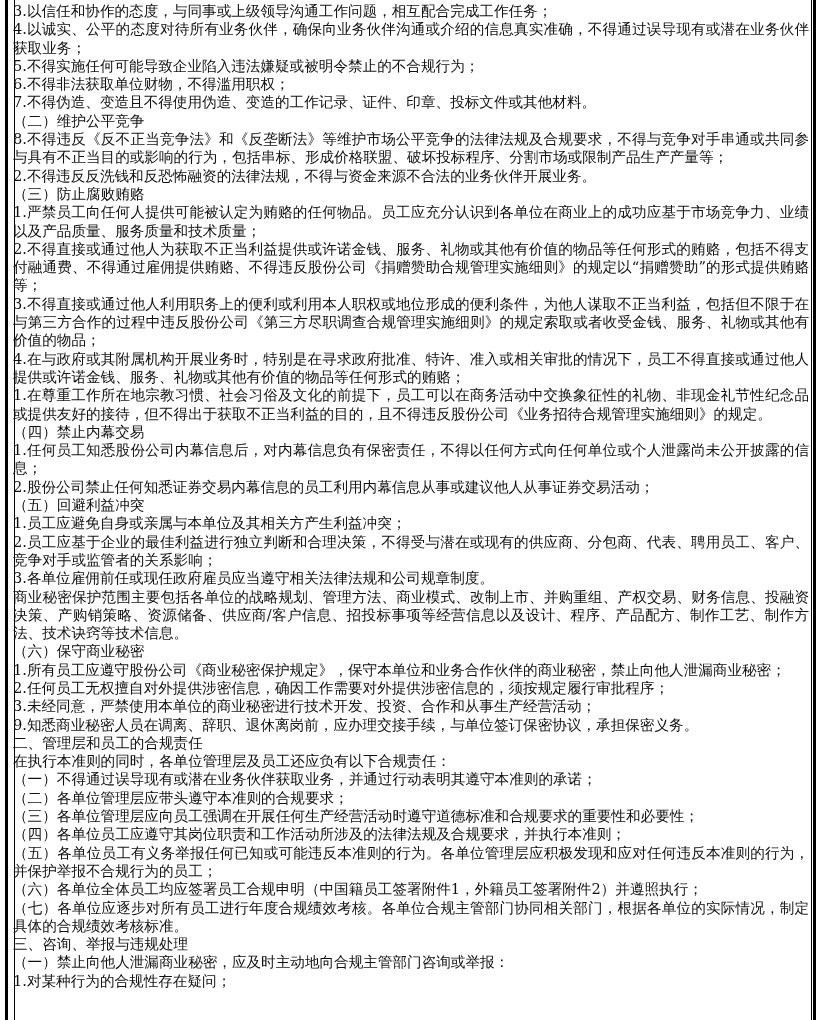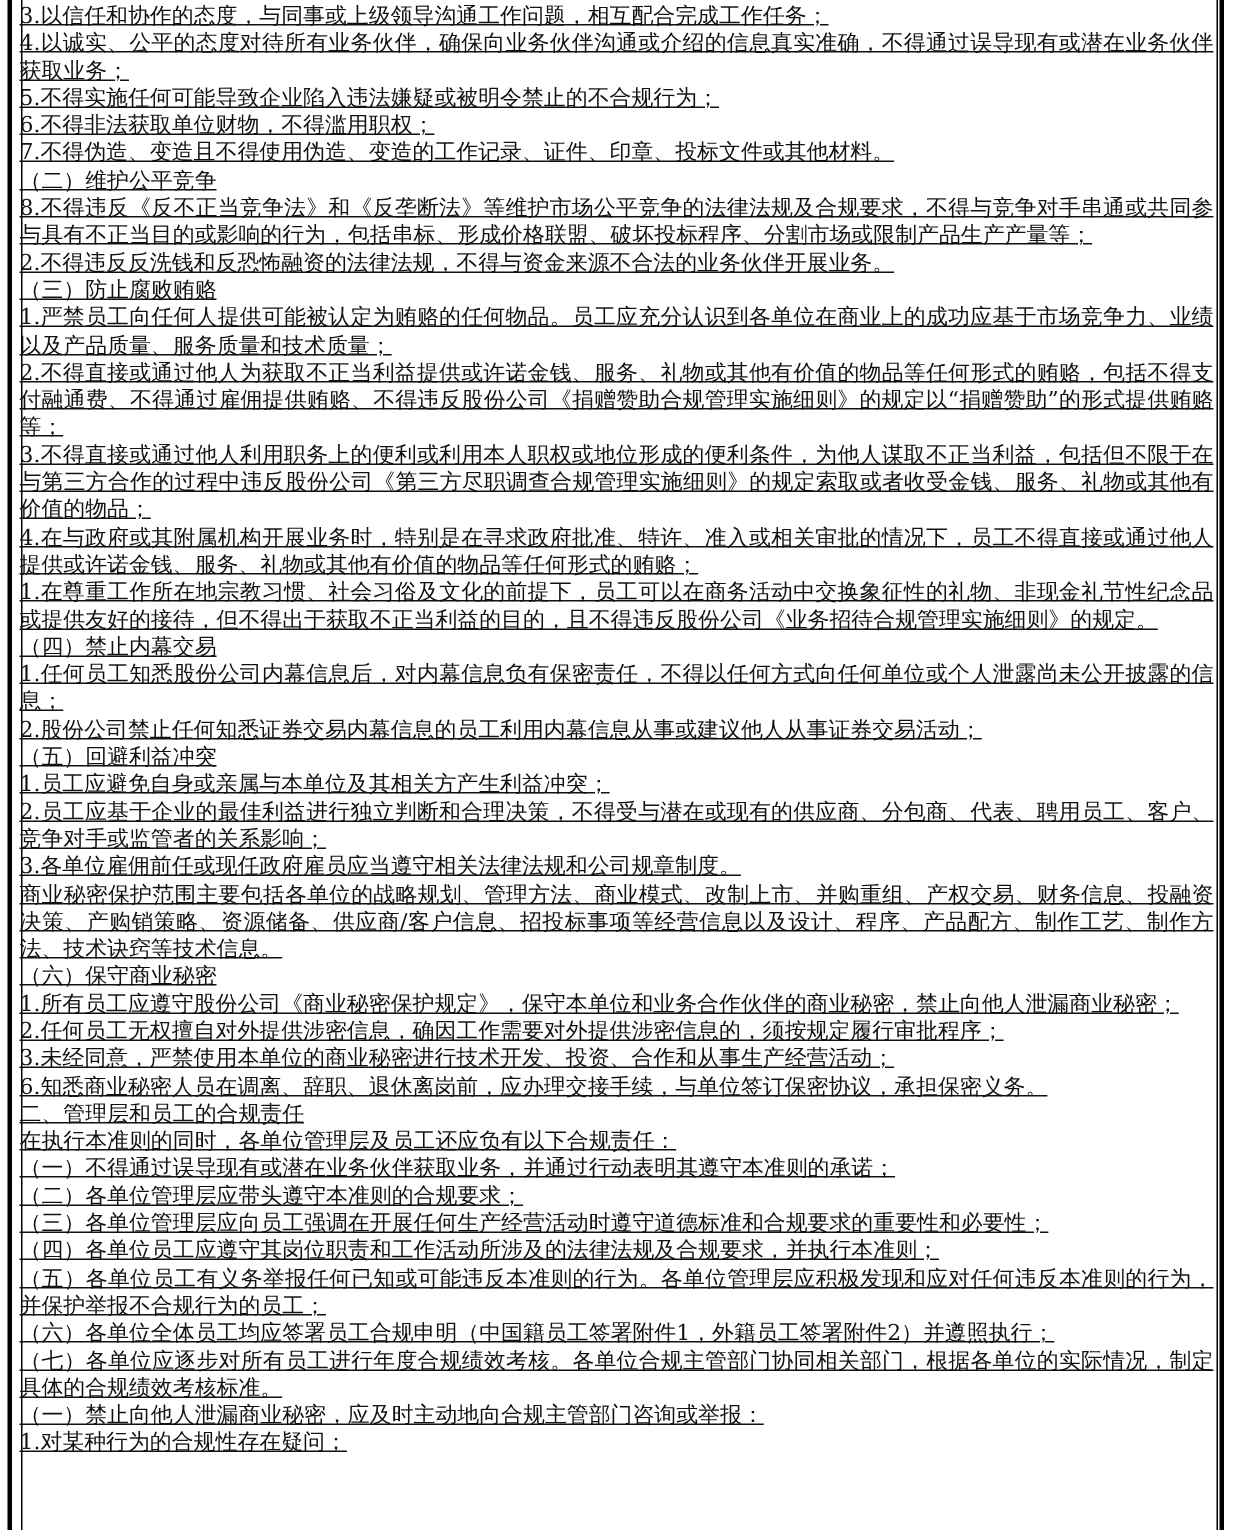--- a/index.html
+++ b/index.html
@@ -12,21 +12,21 @@
   .inner {
     position: absolute; left: 6px; right: 1px; top: 0; bottom: 0;
     border-left: 1px solid #000; border-right: 1px solid #000;
   }
   .content {
     position: absolute; left: 13px; top: 2px; width: 796px;
     font-family: "DejaVu Serif", "Liberation Serif", serif;
     font-size: 14.6px; line-height: 18.3px; color: #111;
     text-align: justify; text-justify: inter-character;
   }
-  .para { display: block; margin: 0; text-decoration: underline; }
+  .para { display: block; margin: 0; }
 </style>
 </head>
 <body>
 
 <div class="frame">
   <div class="inner"></div>
 </div>
 
 <div class="content" id="content">
   <p class="para">3.以信任和协作的态度，与同事或上级领导沟通工作问题，相互配合完成工作任务；</p>
@@ -48,26 +48,27 @@
   <p class="para">2.股份公司禁止任何知悉证券交易内幕信息的员工利用内幕信息从事或建议他人从事证券交易活动；</p>
   <p class="para">（五）回避利益冲突</p>
   <p class="para">1.员工应避免自身或亲属与本单位及其相关方产生利益冲突；</p>
   <p class="para">2.员工应基于企业的最佳利益进行独立判断和合理决策，不得受与潜在或现有的供应商、分包商、代表、聘用员工、客户、竞争对手或监管者的关系影响；</p>
   <p class="para">3.各单位雇佣前任或现任政府雇员应当遵守相关法律法规和公司规章制度。</p>
   <p class="para">商业秘密保护范围主要包括各单位的战略规划、管理方法、商业模式、改制上市、并购重组、产权交易、财务信息、投融资决策、产购销策略、资源储备、供应商/客户信息、招投标事项等经营信息以及设计、程序、产品配方、制作工艺、制作方法、技术诀窍等技术信息。</p>
   <p class="para">（六）保守商业秘密</p>
   <p class="para">1.所有员工应遵守股份公司《商业秘密保护规定》，保守本单位和业务合作伙伴的商业秘密，禁止向他人泄漏商业秘密；</p>
   <p class="para">2.任何员工无权擅自对外提供涉密信息，确因工作需要对外提供涉密信息的，须按规定履行审批程序；</p>
   <p class="para">3.未经同意，严禁使用本单位的商业秘密进行技术开发、投资、合作和从事生产经营活动；</p>
-  <p class="para">6.知悉商业秘密人员在调离、辞职、退休离岗前，应办理交接手续，与单位签订保密协议，承担保密义务。</p>
+  <p class="para">9.知悉商业秘密人员在调离、辞职、退休离岗前，应办理交接手续，与单位签订保密协议，承担保密义务。</p>
   <p class="para">二、管理层和员工的合规责任</p>
   <p class="para">在执行本准则的同时，各单位管理层及员工还应负有以下合规责任：</p>
   <p class="para">（一）不得通过误导现有或潜在业务伙伴获取业务，并通过行动表明其遵守本准则的承诺；</p>
   <p class="para">（二）各单位管理层应带头遵守本准则的合规要求；</p>
   <p class="para">（三）各单位管理层应向员工强调在开展任何生产经营活动时遵守道德标准和合规要求的重要性和必要性；</p>
   <p class="para">（四）各单位员工应遵守其岗位职责和工作活动所涉及的法律法规及合规要求，并执行本准则；</p>
   <p class="para">（五）各单位员工有义务举报任何已知或可能违反本准则的行为。各单位管理层应积极发现和应对任何违反本准则的行为，并保护举报不合规行为的员工；</p>
   <p class="para">（六）各单位全体员工均应签署员工合规申明（中国籍员工签署附件1，外籍员工签署附件2）并遵照执行；</p>
   <p class="para">（七）各单位应逐步对所有员工进行年度合规绩效考核。各单位合规主管部门协同相关部门，根据各单位的实际情况，制定具体的合规绩效考核标准。</p>
+  <p class="para">三、咨询、举报与违规处理</p>
   <p class="para">（一）禁止向他人泄漏商业秘密，应及时主动地向合规主管部门咨询或举报：</p>
   <p class="para">1.对某种行为的合规性存在疑问；</p>
 
 </div>
 
 </body></html>

